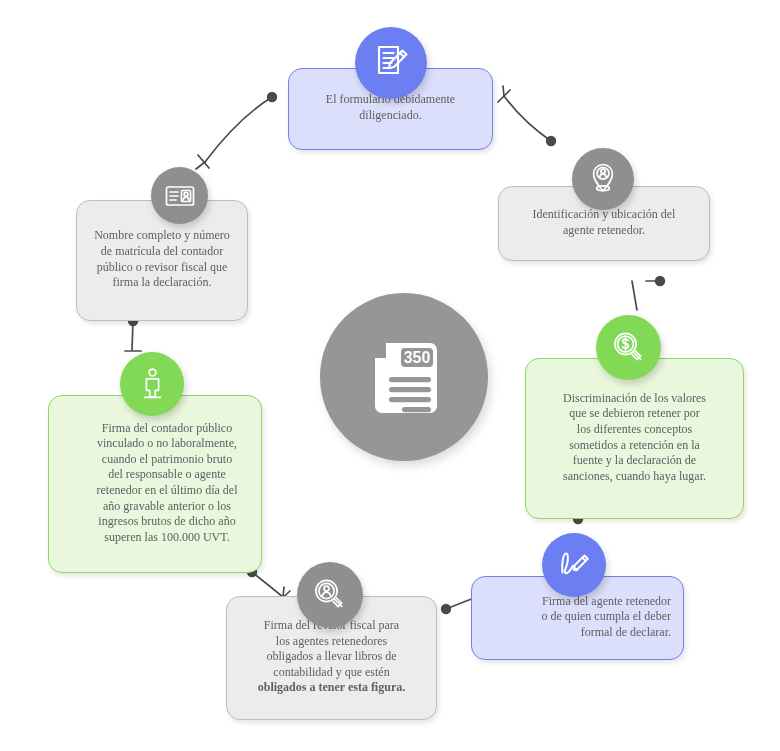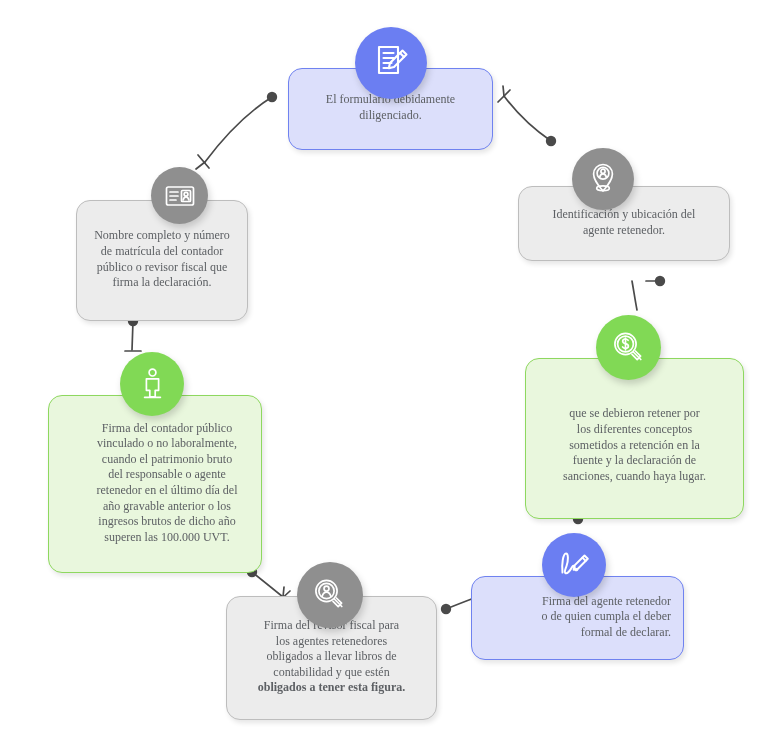--- a/index.html
+++ b/index.html
@@ -149,41 +149,41 @@
         <path d="M7 13 h8"></path>
         <path d="M7 17 h8"></path>
         <path d="M7 21 h6"></path>
         <rect x="18.5" y="11.5" width="9" height="11" rx="1"></rect>
         <circle cx="23" cy="15.3" r="1.9"></circle>
         <path d="M20.1 21 c0.5 -2.2 1.5 -3.2 2.9 -3.2 c1.4 0 2.4 1 2.9 3.2"></path>
       </g>
     </svg>
   </div>
 
-  <div class="node node-grey" style="left:498px; top:186px; width:212px; height:75px;margin-left:20px;">
+  <div class="node node-grey" style="left:498px; top:186px; width:212px; height:75px;">
     <span class="txt">
       <span>Identificación y ubicación del</span><br>
       <span>agente retenedor.</span>
     </span>
   </div>
   <div class="badge badge-grey" style="left:572px; top:148px; width:62px; height:62px;">
     <svg width="36" height="36" viewBox="0 0 36 36">
       <g fill="none" stroke="#ffffff" stroke-width="1.7" stroke-linejoin="round" stroke-linecap="round">
         <path d="M18 3.5 c-5.2 0 -9.4 4.2 -9.4 9.4 c0 6.6 9.4 17 9.4 17 s9.4 -10.4 9.4 -17 c0 -5.2 -4.2 -9.4 -9.4 -9.4 z"></path>
         <circle cx="18" cy="12.3" r="5.9"></circle>
         <circle cx="18" cy="10.3" r="2.1"></circle>
         <path d="M14.6 16.2 c0.6 -2.3 1.8 -3.4 3.4 -3.4 c1.6 0 2.8 1.1 3.4 3.4"></path>
         <ellipse cx="18" cy="27.3" rx="6.3" ry="2.4"></ellipse>
       </g>
     </svg>
   </div>
 
   <div class="node node-green" style="left:525px; top:358px; width:219px; height:161px;">
     <span class="txt">
-      <br>
+      <span>Discriminación de los valores</span><br>
       <span>que se debieron retener por</span><br>
       <span>los diferentes conceptos</span><br>
       <span>sometidos a retención en la</span><br>
       <span>fuente y la declaración de</span><br>
       <span>sanciones, cuando haya lugar.</span>
     </span>
   </div>
   <div class="badge badge-green" style="left:596px; top:315px; width:65px; height:65px;">
     <svg width="38" height="38" viewBox="0 0 38 38">
       <g fill="none" stroke="#ffffff" stroke-width="1.7" stroke-linejoin="round" stroke-linecap="round">
@@ -251,14 +251,31 @@
   <div class="badge badge-blue" style="left:542px; top:533px; width:64px; height:64px;">
     <svg width="40" height="40" viewBox="0 0 40 40">
       <g fill="none" stroke="#ffffff" stroke-width="2.0" stroke-linejoin="round" stroke-linecap="round">
         <path d="M8.5 27.5 C7.5 20 9 8.5 12 8.5 c2.6 0 2.3 7 0.6 12.2 c-1.3 4 -2.6 6.4 -1.2 7.4 c1.7 1.2 4.5 -2.1 6.4 -5.6 c1.3 -2.4 2.6 -2.2 2.9 0.3 c0.2 2 1 3.1 2.6 2.1"></path>
         <path d="M30.5 10.5 l3.3 3.3 -9.9 9.9 -4.3 1 1 -4.3 z"></path>
         <path d="M28.4 12.6 l3.3 3.3"></path>
       </g>
     </svg>
   </div>
 
+  <div id="center-doc">
+    <svg width="112" height="112" viewBox="0 0 112 112">
+
+      <path fill="#ffffff" d="M38 22 h44 a7 7 0 0 1 7 7 v56 a7 7 0 0 1 -7 7 h-48 a7 7 0 0 1 -7 -7 v-48 z"></path>
+      <path fill="#969696" d="M38 22 v15 h-15 z"></path>
+
+      <rect x="53" y="27" width="32" height="19" rx="4" fill="#969696"></rect>
+      <text x="69" y="42" text-anchor="middle" font-family="Liberation Sans, sans-serif" font-size="16" font-weight="bold" fill="#ffffff">350</text>
+
+      <g fill="#969696">
+        <rect x="41" y="56" width="42" height="5.2" rx="2.6"></rect>
+        <rect x="41" y="66" width="42" height="5.2" rx="2.6"></rect>
+        <rect x="41" y="76" width="42" height="5.2" rx="2.6"></rect>
+        <rect x="54" y="86" width="29" height="5.2" rx="2.6"></rect>
+      </g>
+    </svg>
+  </div>
 
 </div>
 
 </body></html>

